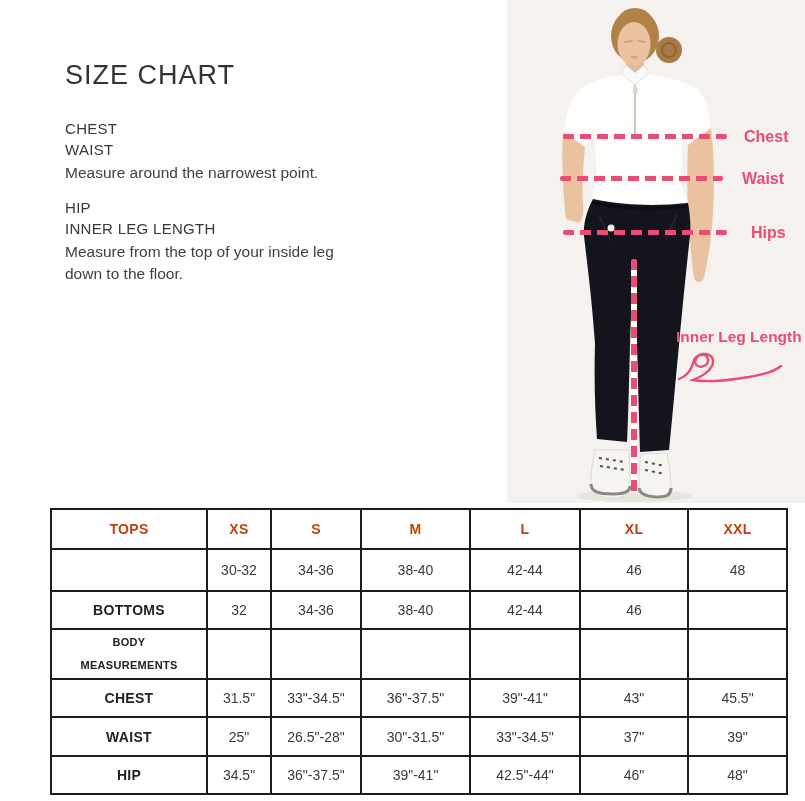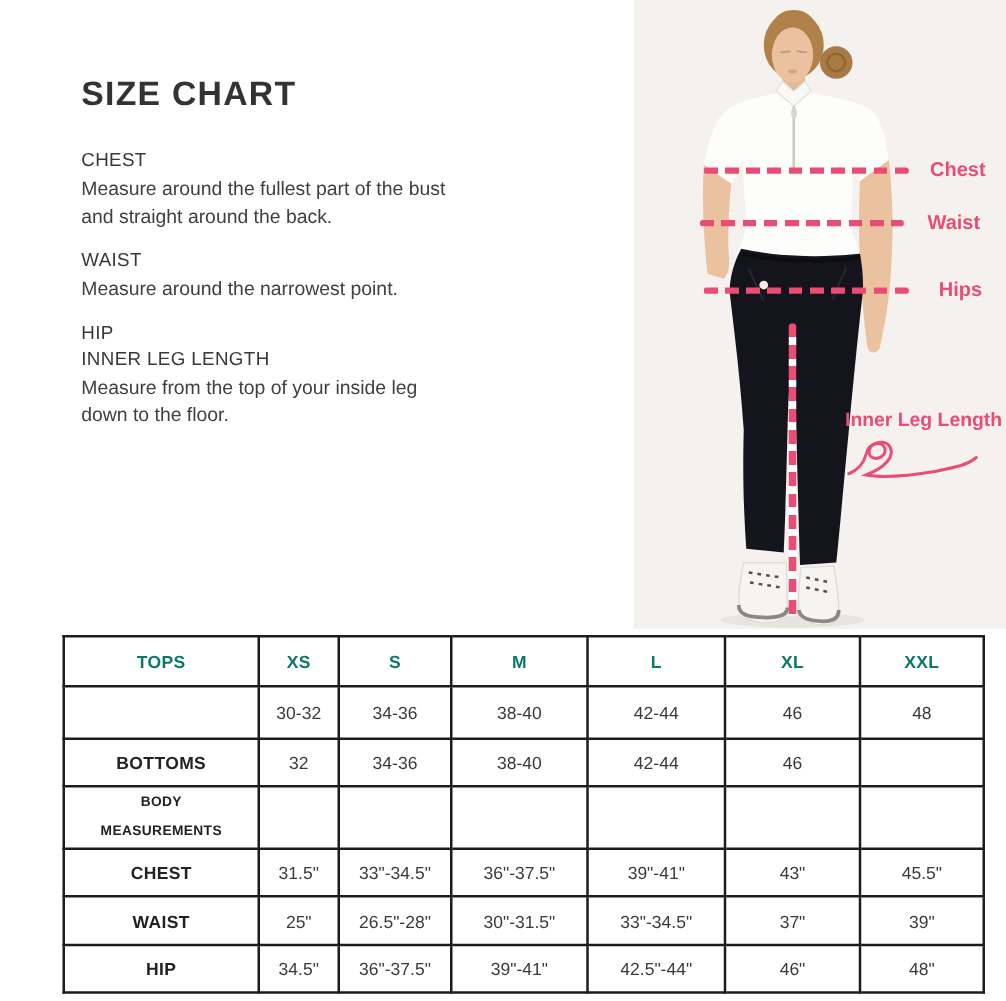--- a/index.html
+++ b/index.html
@@ -7,21 +7,21 @@
     --border:#1C1C1C;
     --ink:#333333;
     --body-ink:#404040;
   }
   *{box-sizing:border-box;}
   html,body{margin:0;padding:0;background:#ffffff;}
   body{width:805px;height:801px;overflow:hidden;font-family:"Liberation Sans",sans-serif;}
   .page{position:relative;width:805px;height:801px;background:#ffffff;}
 
   
-  .title{position:absolute;left:65px;top:60px;font-size:27px;letter-spacing:1px;color:var(--ink);font-weight:700;text-align:right;}
+  .title{position:absolute;left:65px;top:60px;font-size:27px;letter-spacing:1px;color:var(--ink);font-weight:400;text-align:right;}
   .guide{position:absolute;left:65px;top:120px;width:295px;}
   .guide h3{margin:0 0 4px 0;font-size:15px;font-weight:400;color:#383838;letter-spacing:.3px;}
   .guide p{margin:0 0 15px 0;font-size:15.5px;line-height:22px;color:var(--body-ink);}
 
   
   .pants-table{position:absolute;left:383px;top:215px;width:118px;border:2px solid var(--border);background:#fff;}
   .pants-table .hd{height:55px;display:flex;align-items:center;justify-content:center;text-align:center;
     font-size:13px;font-weight:bold;color:#222;line-height:18px;white-space:pre-line;letter-spacing:.2px;}
   .pants-table .cell{height:62px;border-top:2px solid var(--border);display:flex;align-items:center;justify-content:center;
     font-size:15px;color:#444;}
@@ -32,42 +32,41 @@
   .dash-h{position:absolute;height:5px;background:repeating-linear-gradient(90deg,var(--pink) 0 11px,transparent 11px 17px);border-radius:2px;}
   .dash-v{position:absolute;width:6px;background:repeating-linear-gradient(180deg,var(--pink) 0 11px,#ffffff 11px 17px);border-radius:2px;}
   .mlabel{position:absolute;color:var(--pink);font-weight:bold;font-size:16px;line-height:20px;white-space:nowrap;}
   .heart-squiggle{position:absolute;left:166px;top:344px;}
 
   
   .size-table{position:absolute;left:50px;top:508px;}
   table{border-collapse:collapse;table-layout:fixed;width:736px;background:#fff;}
   th,td{border:2px solid var(--border);text-align:center;vertical-align:middle;padding:0 2px;
     font-size:14px;color:#3a3a3a;overflow:hidden;}
-  th{font-weight:bold;color:#0f766e;font-size:14px;letter-spacing:.3px;margin-top:17px;}
+  th{font-weight:bold;color:#c2410c;font-size:14px;letter-spacing:.3px;margin-top:17px;}
   th.small{font-size:14px;border-radius:12px;}
   td.rowlabel{font-weight:bold;color:#222;letter-spacing:.3px;white-space:pre-line;}
   td.rowlabel.small{font-size:11px;line-height:23px;}
   tr:nth-child(1){height:40px;}
   tr:nth-child(2){height:42px;}
   tr:nth-child(3){height:38px;}
   tr:nth-child(4){height:50px;}
   tr:nth-child(5){height:38px;}
   tr:nth-child(6){height:39px;}
   tr:nth-child(7){height:38px;}
 </style>
 </head>
 <body>
 
 <div class="page">
 
   <div class="title">SIZE CHART</div>
 
   <div class="guide">
     <h3>CHEST</h3>
-    <p>Measure around the fullest part of the bust and straight around the back.</p>
     <h3>WAIST</h3>
     <p>Measure around the narrowest point.</p>
     <h3>HIP</h3>
     <h3>INNER LEG LENGTH</h3>
     <p>Measure from the top of your inside leg down to the floor.</p>
   </div>
 
 
   <div class="photo">
     <svg class="model" width="298" height="503" viewBox="0 0 298 503">

